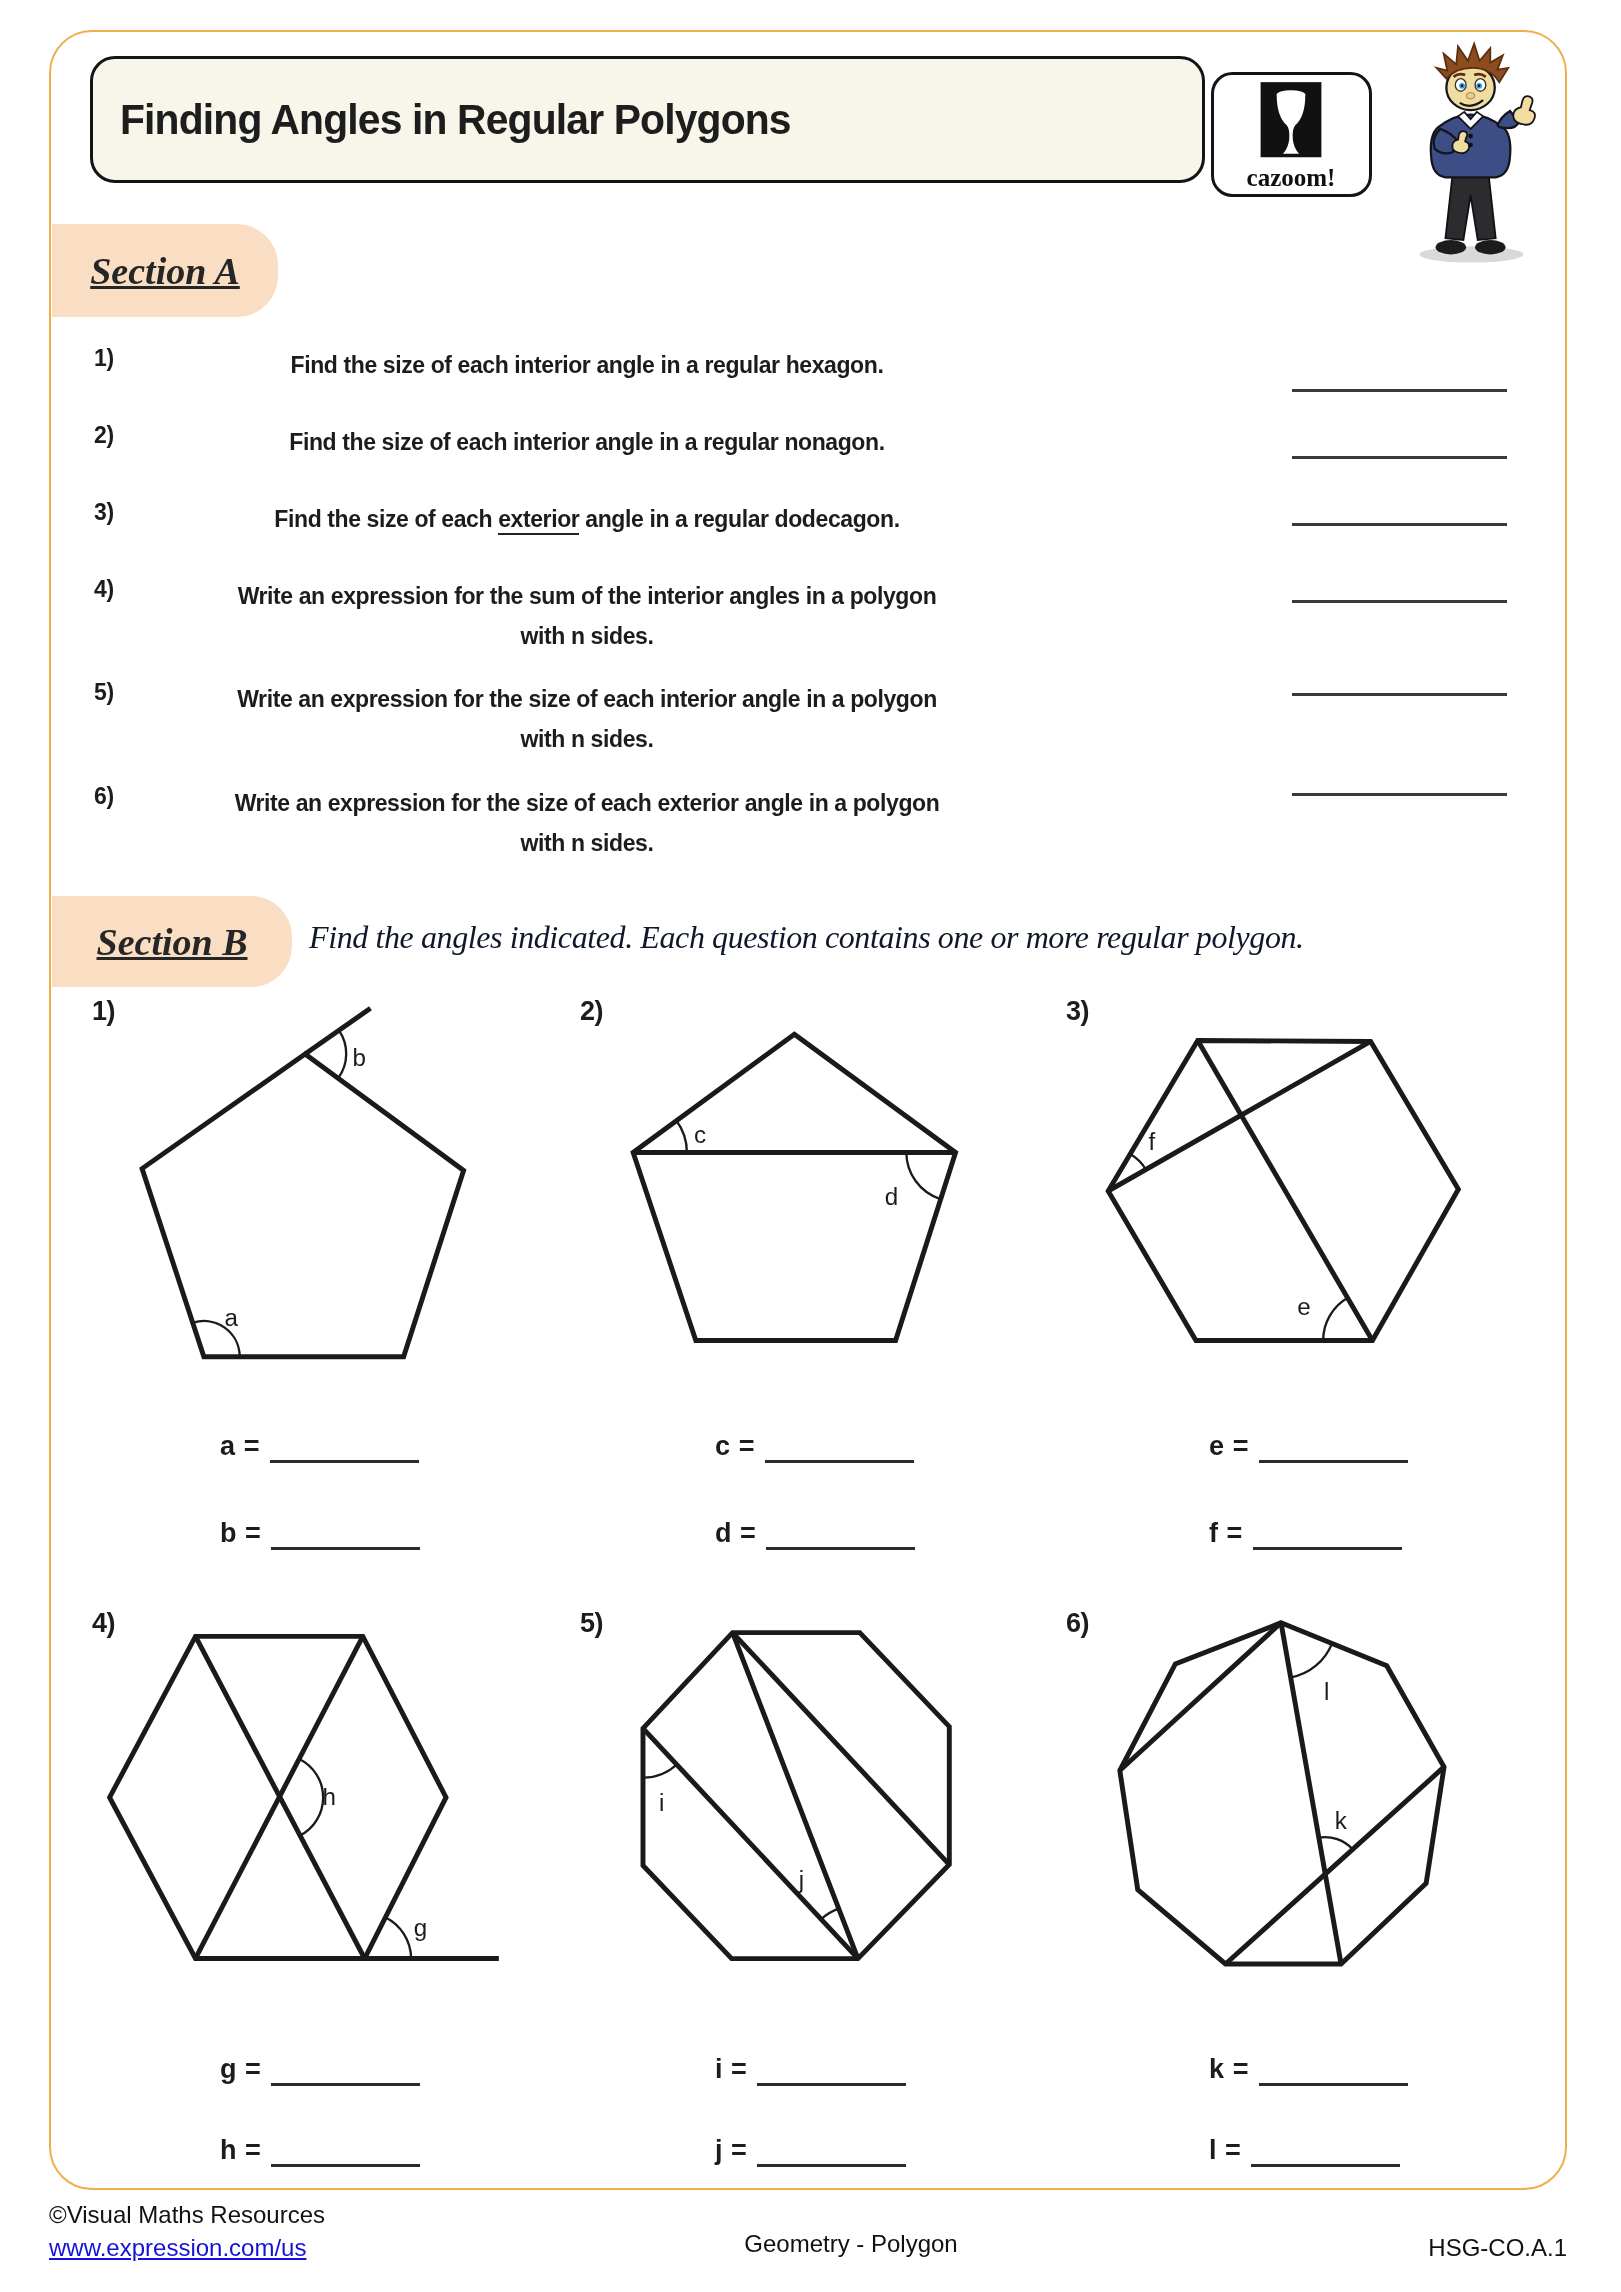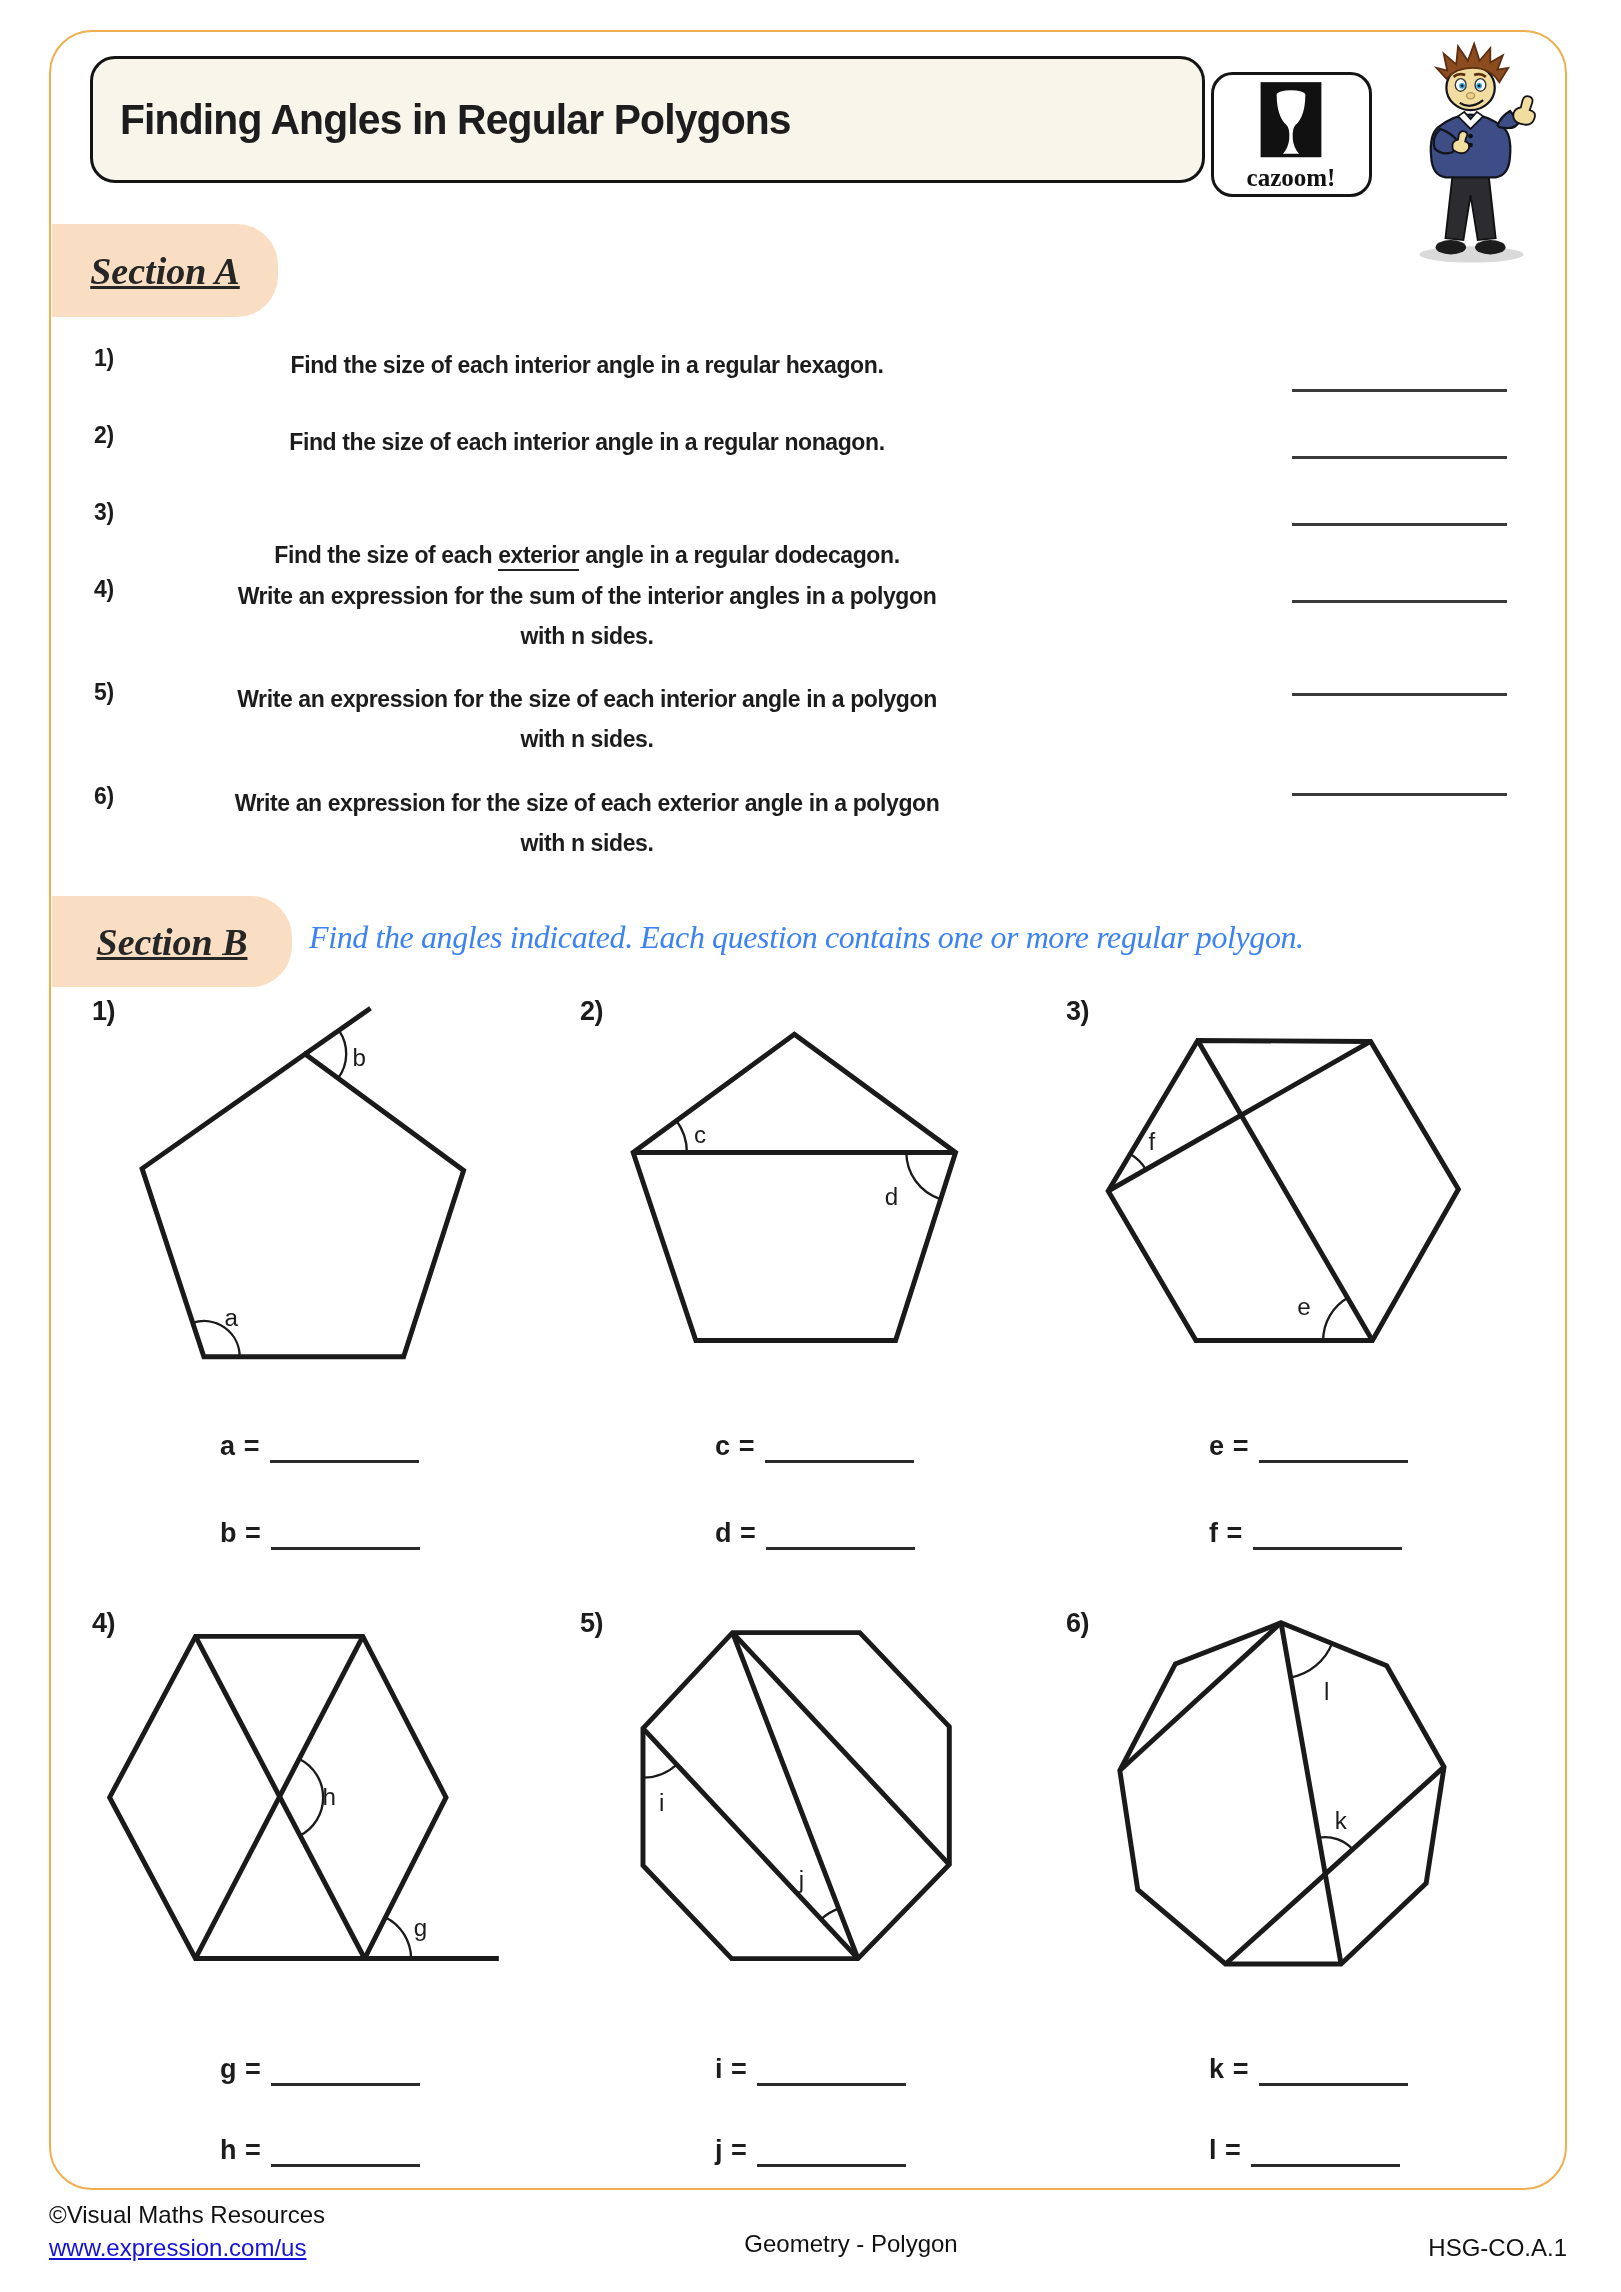--- a/index.html
+++ b/index.html
@@ -47,21 +47,21 @@
   .qa-num  { position:absolute; left:94px; font-size:23px; font-weight:bold; letter-spacing:-0.4px; }
   .qa-text { position:absolute; left:148px; width:878px; font-size:23px; font-weight:bold;
              letter-spacing:-0.4px; line-height:40px;text-align:center; }
   .u-word  { border-bottom:2.7px solid #222; padding-bottom:0.9px; }
   .blank-a { width:215px; height:0; border-top:3.1px solid #3a3a3a; }
 
   
   .instr {
     left:309px; top:919px; width:1200px;
     font-family:"Liberation Serif", serif; font-style:italic;
-    font-size:32px; color:#3b82f6; letter-spacing:-0.4px;
+    font-size:32px; color:#0f172a; letter-spacing:-0.4px;
   }
   .qb-num { font-size:27px; font-weight:bold; letter-spacing:-0.4px; }
 
   svg.diagram { overflow:visible; }
   .shape  { fill:none; stroke:#1a1a1a; stroke-width:5.5; stroke-linejoin:miter; }
   .dline  { stroke:#1a1a1a; stroke-width:5.5; stroke-linecap:butt; }
   .arc    { fill:none; stroke:#1a1a1a; stroke-width:2.6; }
   .dlabel { font-family:"Liberation Sans", sans-serif; font-size:27px; fill:#1c1c1c; }
 
   
@@ -140,21 +140,21 @@
 <div>
   <span class="abs qa-num" style="top:345px;">1)</span>
   <div class="abs qa-text" style="top:345px;"><span>Find the size of each interior angle in a regular hexagon.</span><span class="u-word"></span><span></span><div></div></div>
 </div>
 <div>
   <span class="abs qa-num" style="top:422px;">2)</span>
   <div class="abs qa-text" style="top:422px;"><span>Find the size of each interior angle in a regular nonagon.</span><span class="u-word"></span><span></span><div></div></div>
 </div>
 <div>
   <span class="abs qa-num" style="top:499px;">3)</span>
-  <div class="abs qa-text" style="top:499px;margin-top:36px;"><span>Find the size of each </span><span class="u-word">exterior</span><span> angle in a regular dodecagon.</span><div></div></div>
+  <div class="abs qa-text" style="top:499px;"><span>Find the size of each </span><span class="u-word">exterior</span><span> angle in a regular dodecagon.</span><div></div></div>
 </div>
 <div>
   <span class="abs qa-num" style="top:576px;">4)</span>
   <div class="abs qa-text" style="top:576px;"><span>Write an expression for the sum of the interior angles in a polygon</span><span class="u-word"></span><span></span><div>with n sides.</div></div>
 </div>
 <div>
   <span class="abs qa-num" style="top:679px;">5)</span>
   <div class="abs qa-text" style="top:679px;"><span>Write an expression for the size of each interior angle in a polygon</span><span class="u-word"></span><span></span><div>with n sides.</div></div>
 </div>
 <div>

